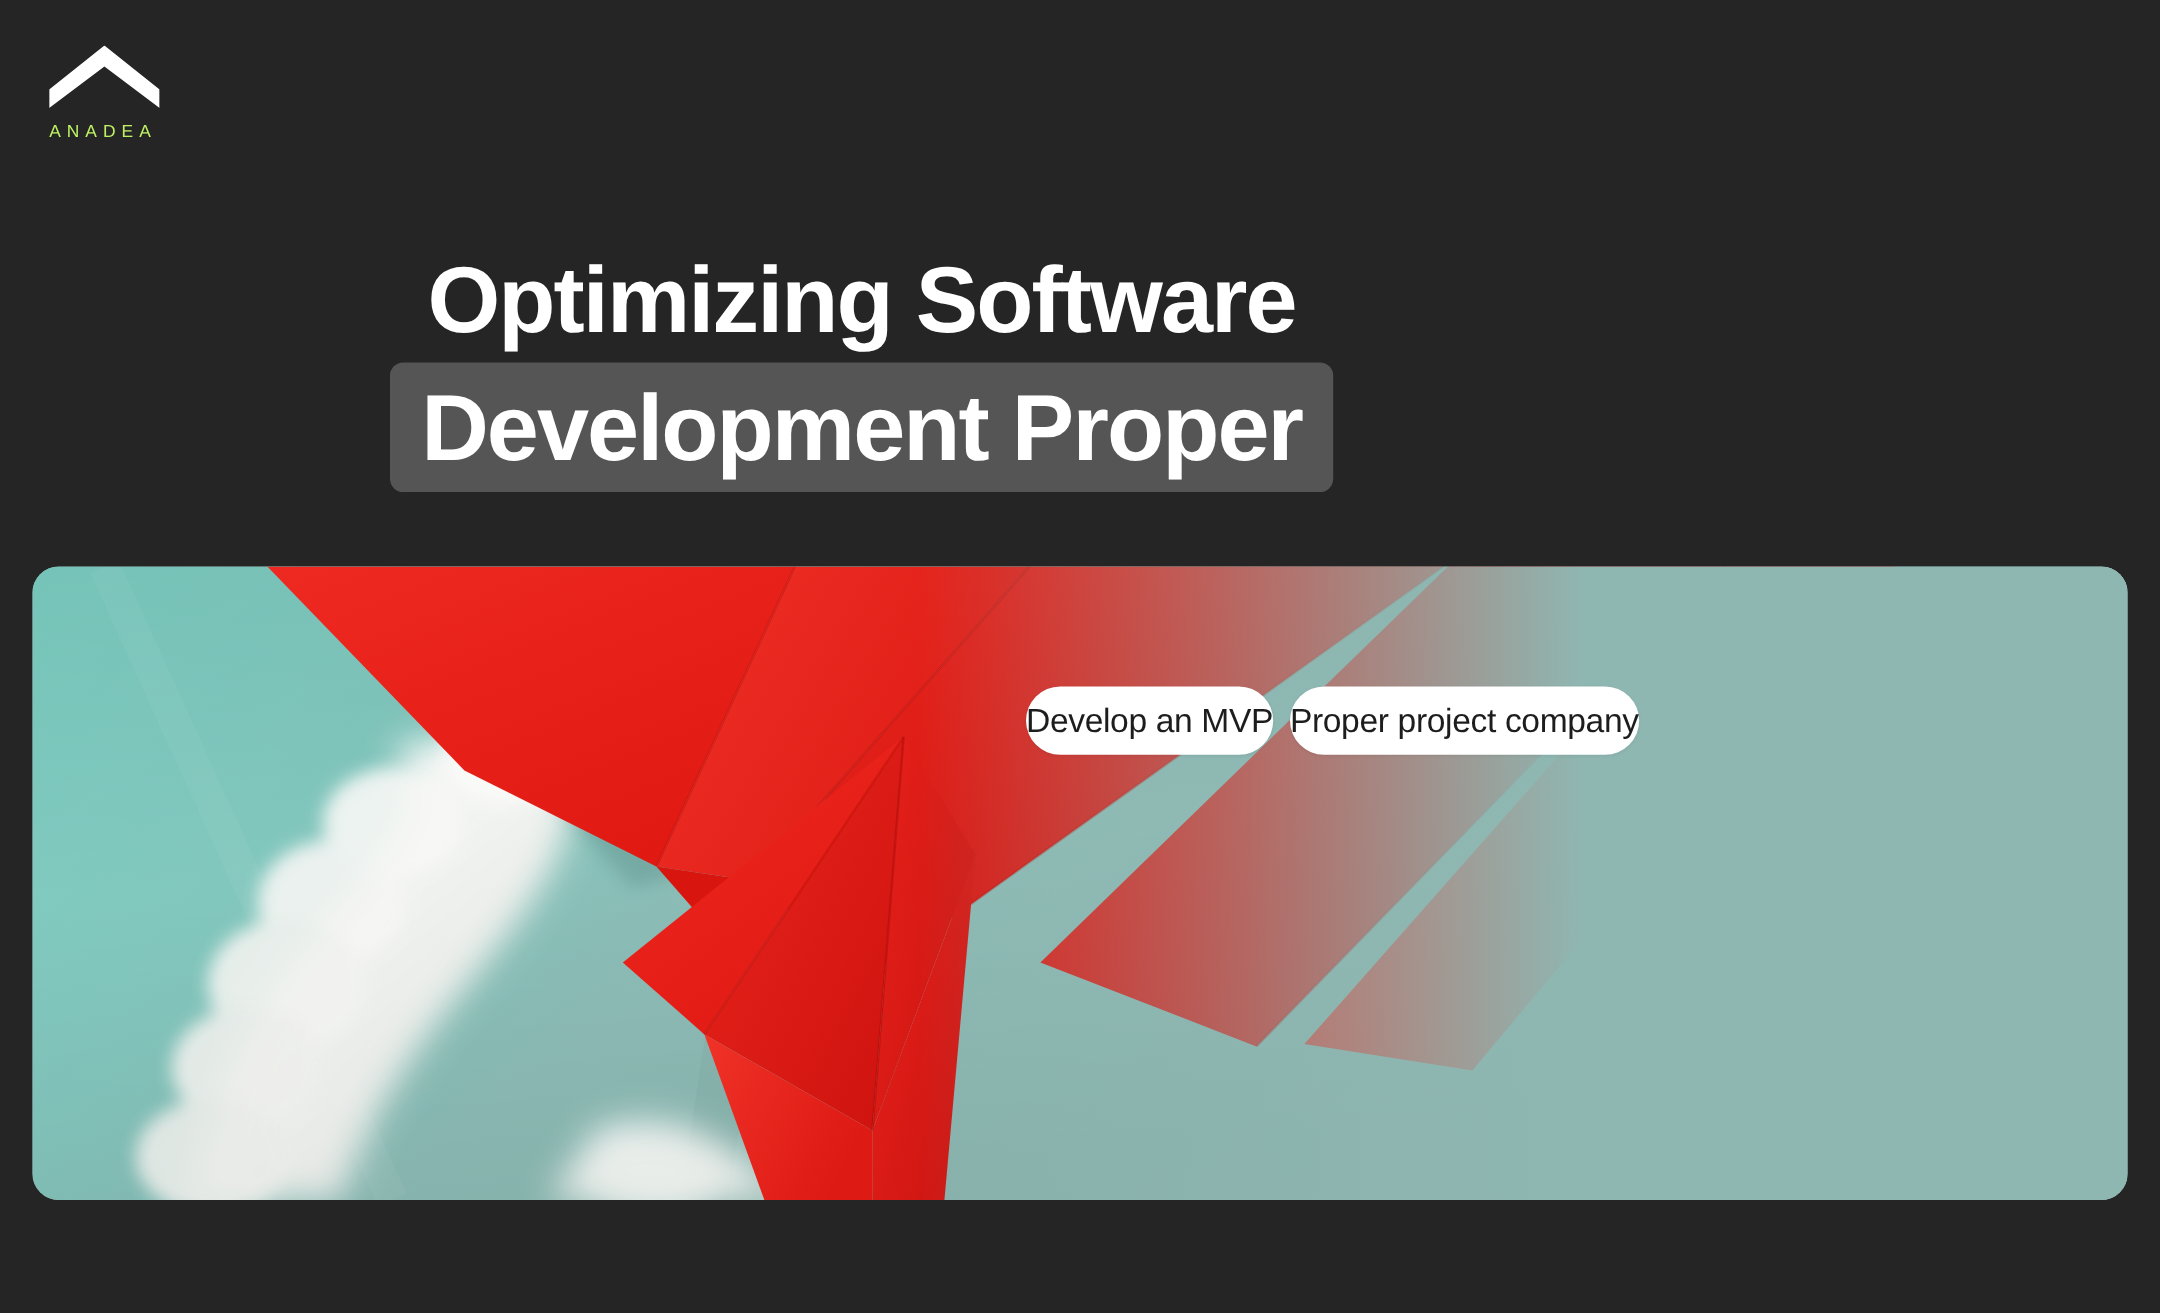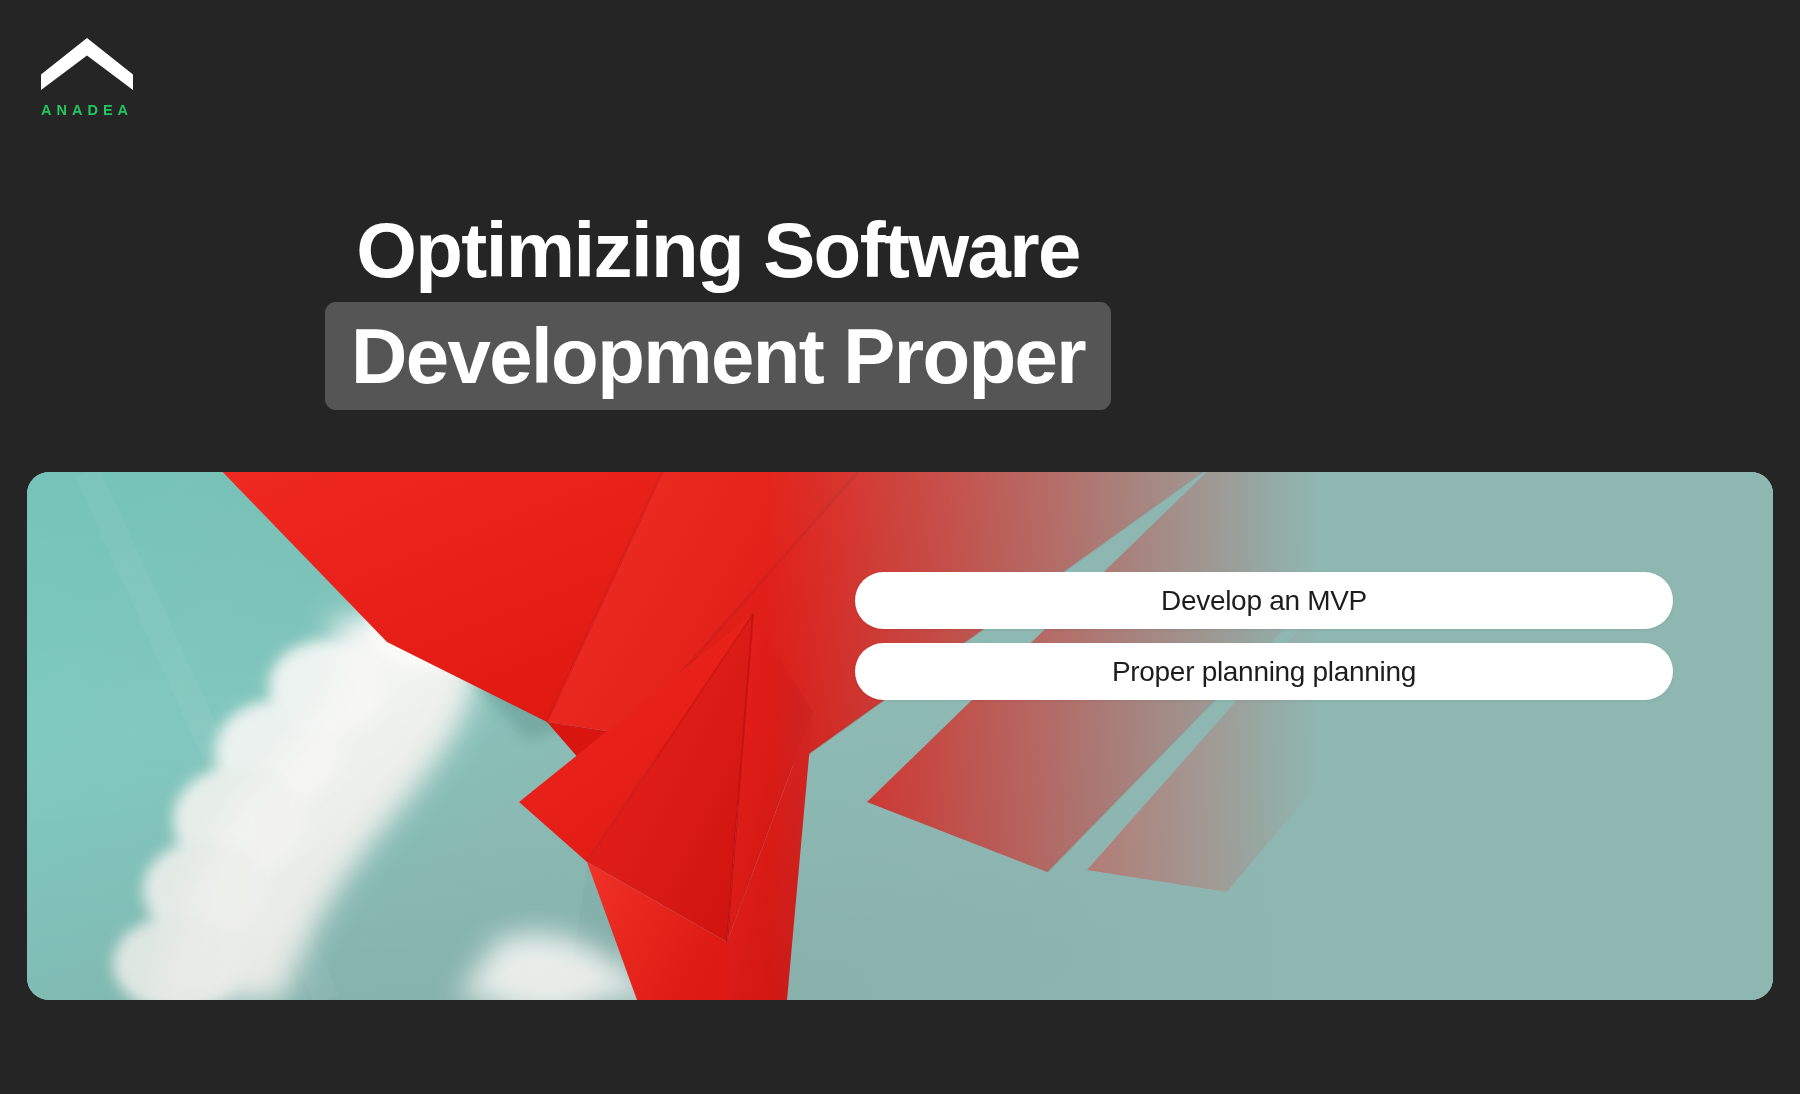--- a/index.html
+++ b/index.html
@@ -20,23 +20,23 @@
     position:absolute;
     left:41px; top:38px;
     width:180px;
   }
   .logo-mark {
     width:92px; height:52px;
     display:block;
   }
   .logo-word {
     margin-top:13px;
-    color:#22c55e;
+    color:#bef264;
     font-size:14.5px;
-    font-weight:700;
+    font-weight:400;
     letter-spacing:5.0px;
     line-height:1;
   }
 
   
   .title-wrap {
     position:absolute;
     left:0; top:196px;
     width:1436px;
     text-align:center;
@@ -73,21 +73,21 @@
     width:100%; height:100%;
     display:block;
   }
 
   
   .pill-col {
     position:absolute;
     left:828px; top:100px;
     width:818px;
     display:flex;
-    flex-direction:column;
+    flex-direction:row;
     gap:14px;
     text-align:right;
   }
   .pill {
     height:57px;
     background:#ffffff;
     border-radius:32px;
     display:flex;
     align-items:center;
     justify-content:center;
@@ -240,19 +240,19 @@
     </svg>
 
     <div class="pill-col">
 
       <div class="pill">
         <span class="pill-label">Develop an MVP</span>
       </div>
 
 
       <div class="pill">
-        <span class="pill-label">Proper planning planning</span>
+        <span class="pill-label">Proper project company</span>
       </div>
 
     </div>
   </div>
 
 </div>
 
 </body></html>

